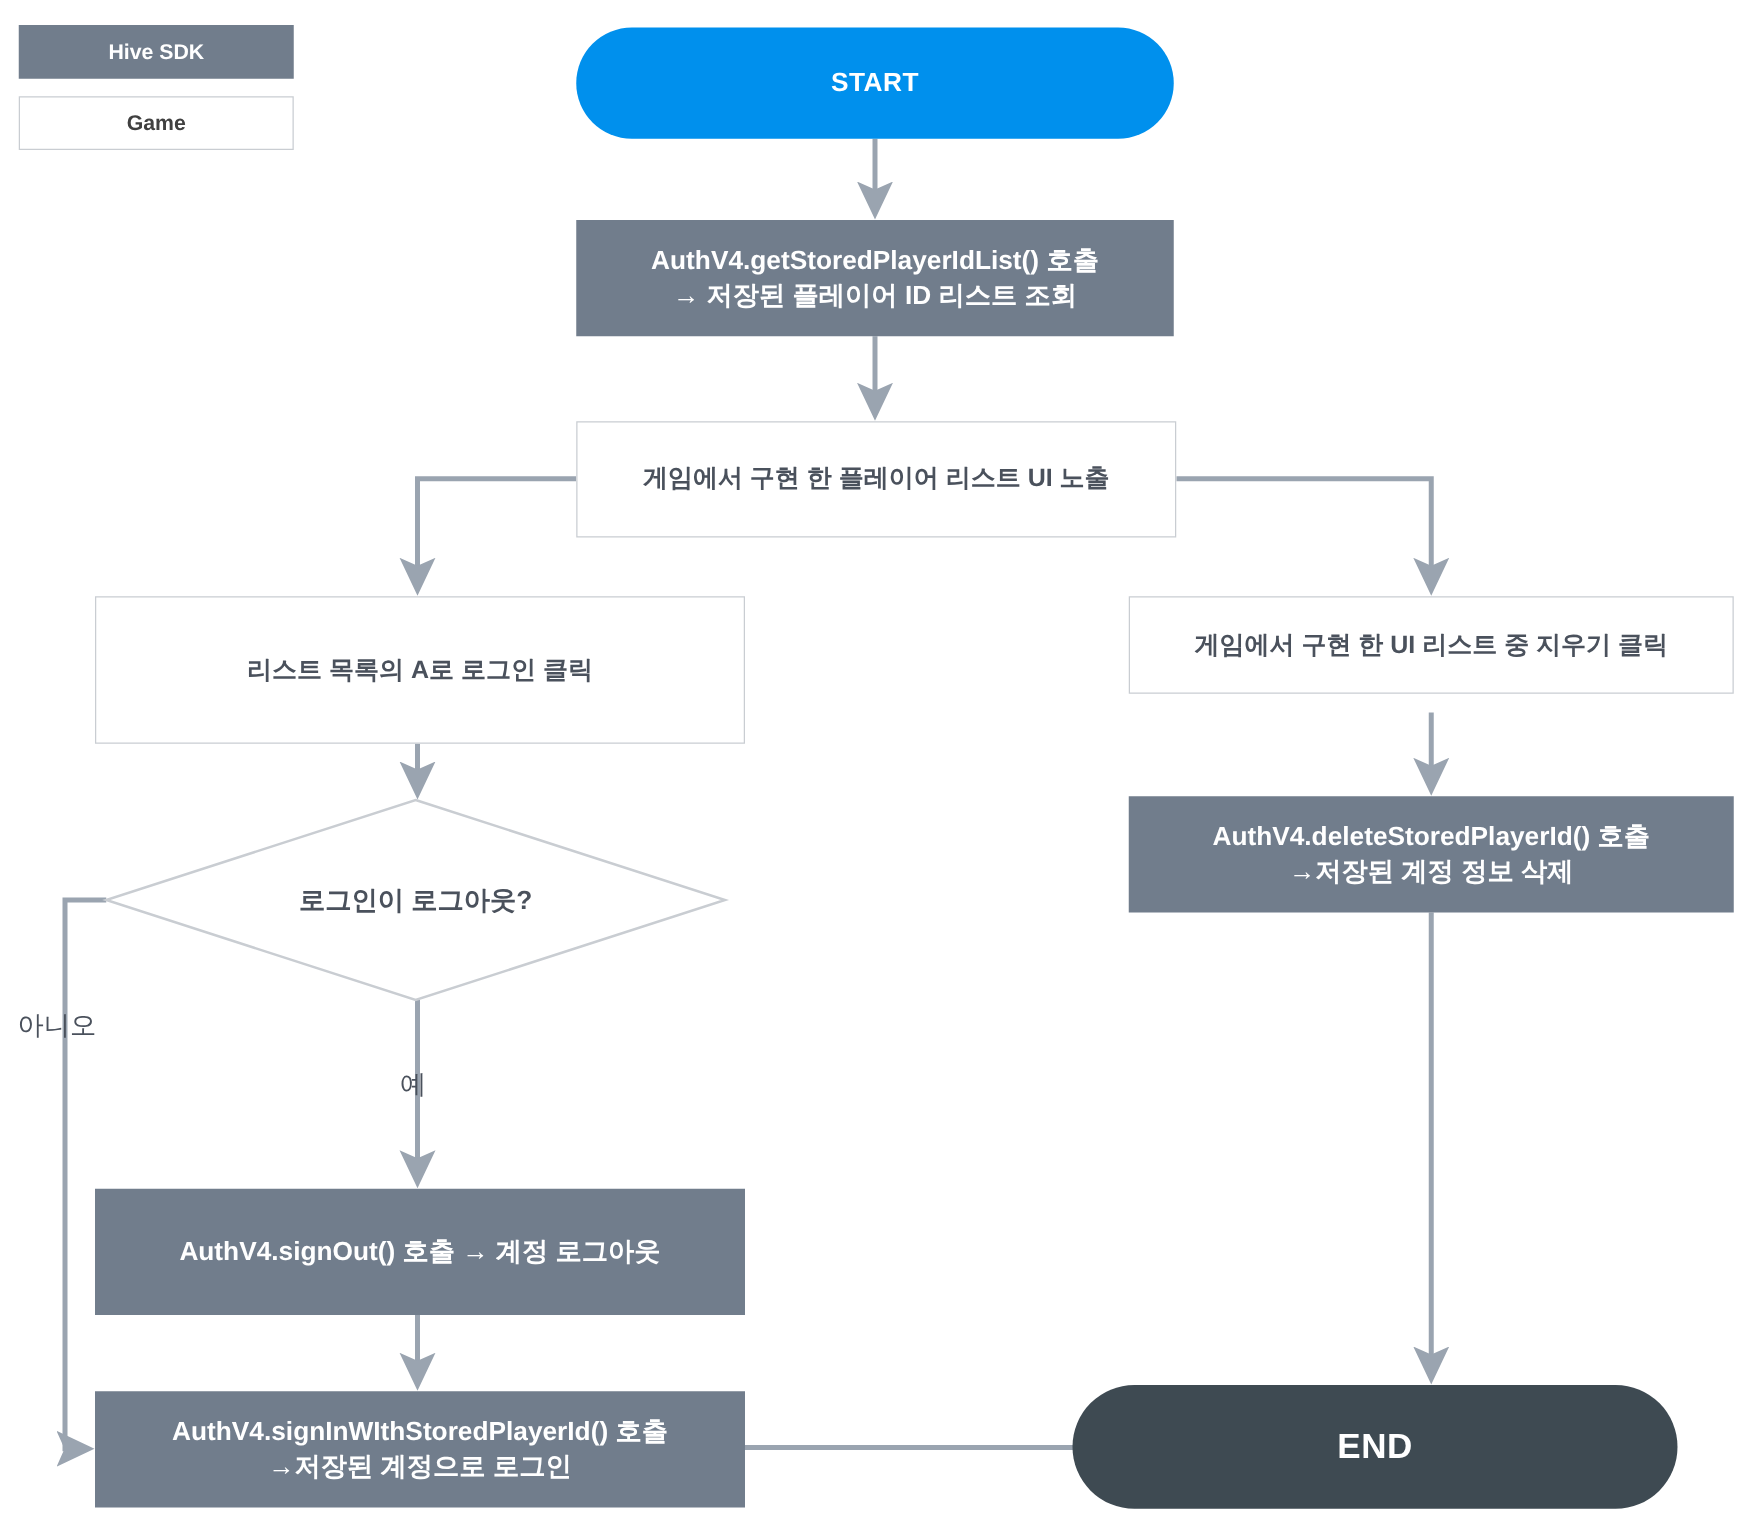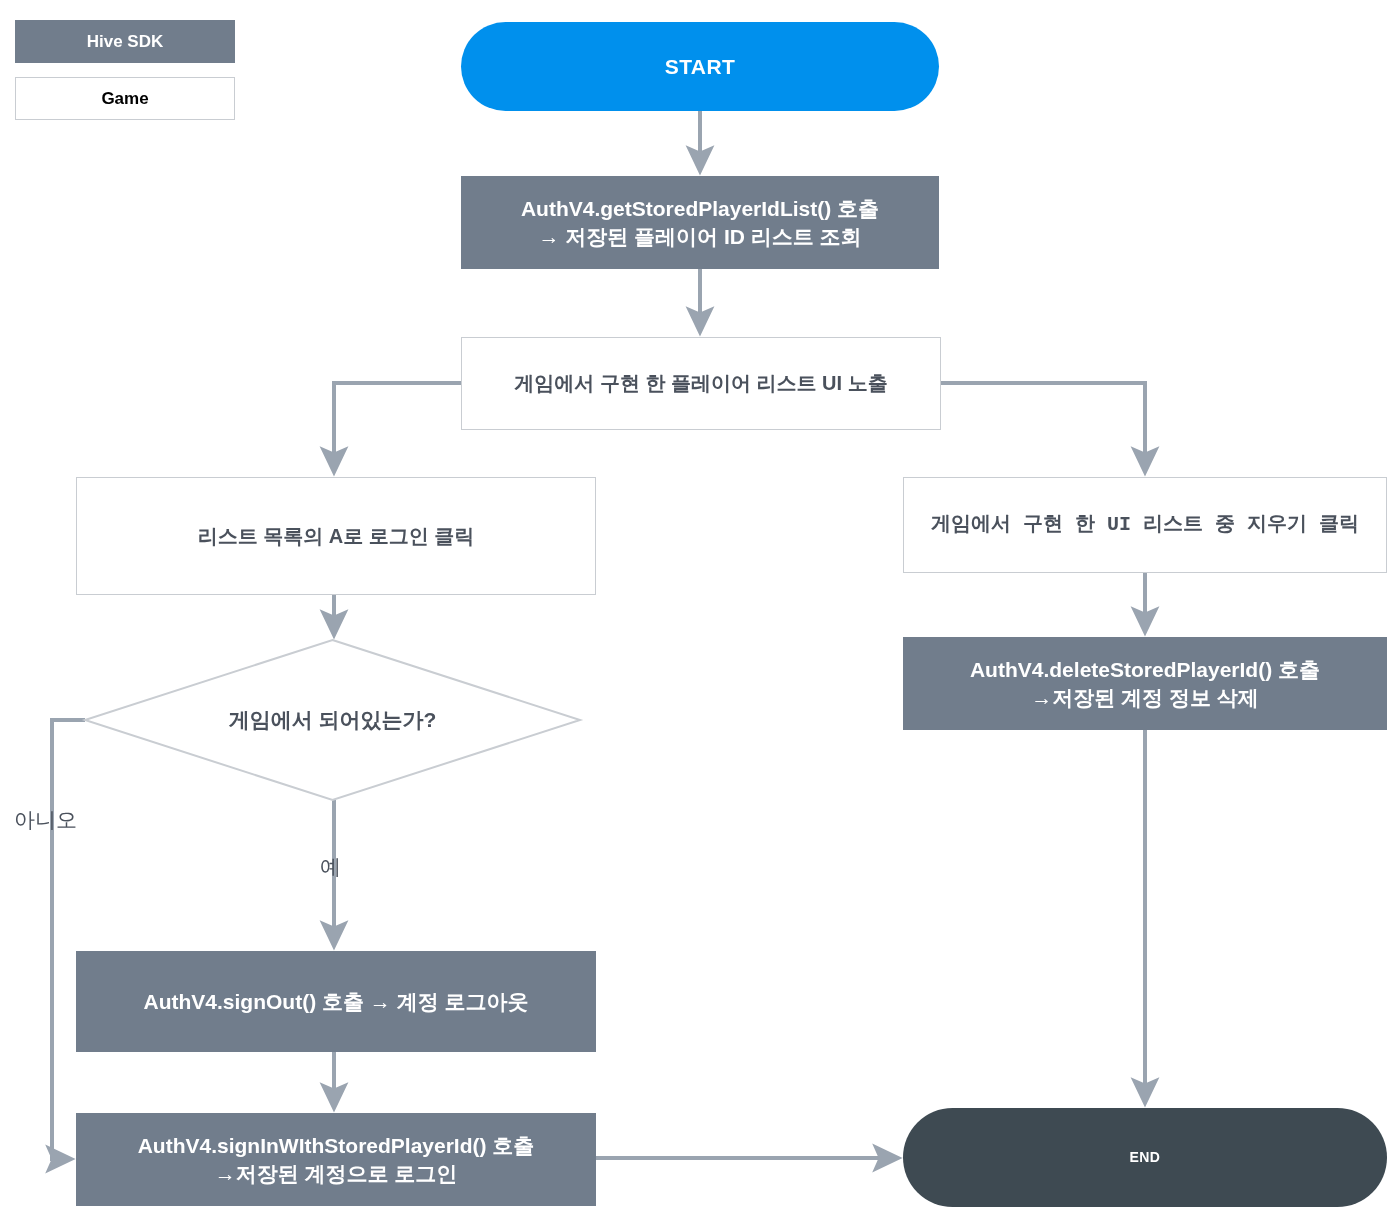--- a/index.html
+++ b/index.html
@@ -55,40 +55,40 @@
   }
   .legend-sdk {
     left: 15px; top: 20px; width: 220px; height: 43px;
     background: #717D8C;
     color: #ffffff;
     text-align: center;
   }
   .legend-game {
     left: 15px; top: 77px; width: 220px; height: 43px;
     background: #ffffff;
-    color: #000000;
+    color: #404040;
     border: 1px solid #c9cdd2;
   }
 
   
   .terminator-start {
     left: 461px; top: 22px; width: 478px; height: 89px;
     background: #0090ED;
     color: #ffffff;
     border-radius: 45px;
     font-size: 21px;
     font-weight: 700;
     letter-spacing: 0.4px;
   }
   .terminator-end {
-    left: 903px; top: 1108px; width: 484px; height: 99px;
+    left: 858px; top: 1108px; width: 484px; height: 99px;
     background: #3E4A52;
     color: #ffffff;
     border-radius: 50px;
-    font-size: 14px;
+    font-size: 28px;
     font-weight: 700;
     letter-spacing: 0.4px;
   }
 
   
   .sdk {
     background: #717D8C;
     color: #ffffff;
     font-size: 21px;
     font-weight: 700;
@@ -98,21 +98,21 @@
     background: #ffffff;
     color: #4a515c;
     border: 1px solid #c9cdd2;
     font-size: 20px;
     font-weight: 700;
   }
 
   .n-getstored { left: 461px; top: 176px; width: 478px; height: 93px; }
   .n-listui    { left: 461px; top: 337px; width: 480px; height: 93px; }
   .n-clicklogin{ left: 76px;  top: 477px; width: 520px; height: 118px; }
-  .n-clickdel  { left: 903px; top: 477px; width: 484px; height: 96px; font-family: Liberation Mono, monospace; }
+  .n-clickdel  { left: 903px; top: 477px; width: 484px; height: 78px; }
   .n-delete    { left: 903px; top: 637px; width: 484px; height: 93px; align-items: center; }
   .n-signout   { left: 76px;  top: 951px; width: 520px; height: 101px; }
   .n-signin    { left: 76px;  top: 1113px; width: 520px; height: 93px; }
 
   
   .decision {
     position: absolute;
     left: 85px;
     top: 640px;
     width: 495px;
@@ -208,21 +208,21 @@
   <div class="node game n-clickdel">
     <span class="txt">게임에서 구현 한 UI 리스트 중 지우기 클릭</span>
   </div>
 
   <div class="node sdk n-delete">
     <span class="txt">AuthV4.deleteStoredPlayerId() 호출
 →저장된 계정 정보 삭제</span>
   </div>
 
   <div class="decision">
-    <div class="label">게임에서 되어있는가?</div>
+    <div class="label">로그인이 로그아웃?</div>
   </div>
 
   <div class="edge-label lbl-no">아니오</div>
   <div class="edge-label lbl-yes">예</div>
 
   <div class="node sdk n-signout">
     <span class="txt">AuthV4.signOut() 호출 → 계정 로그아웃</span>
   </div>
 
   <div class="node sdk n-signin">

